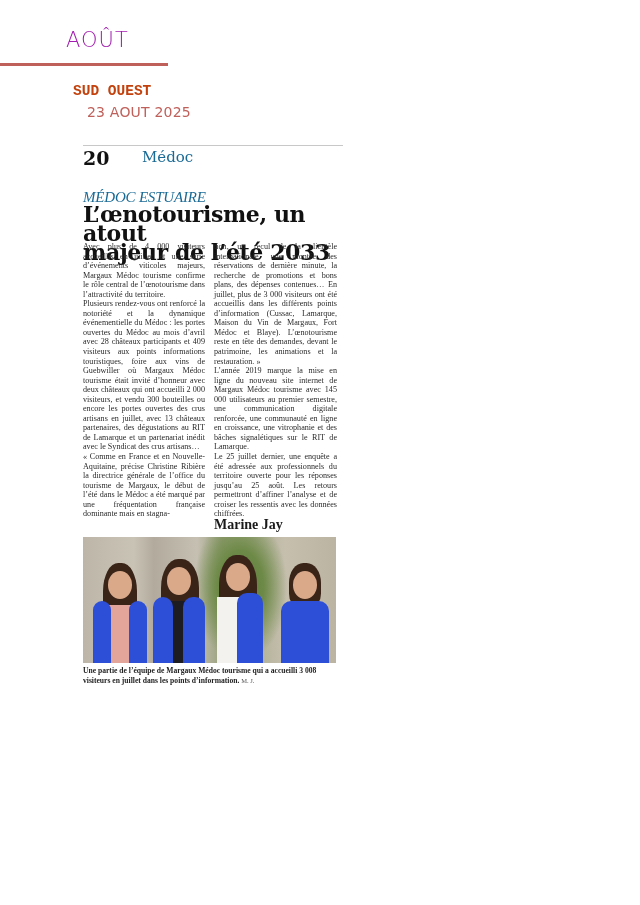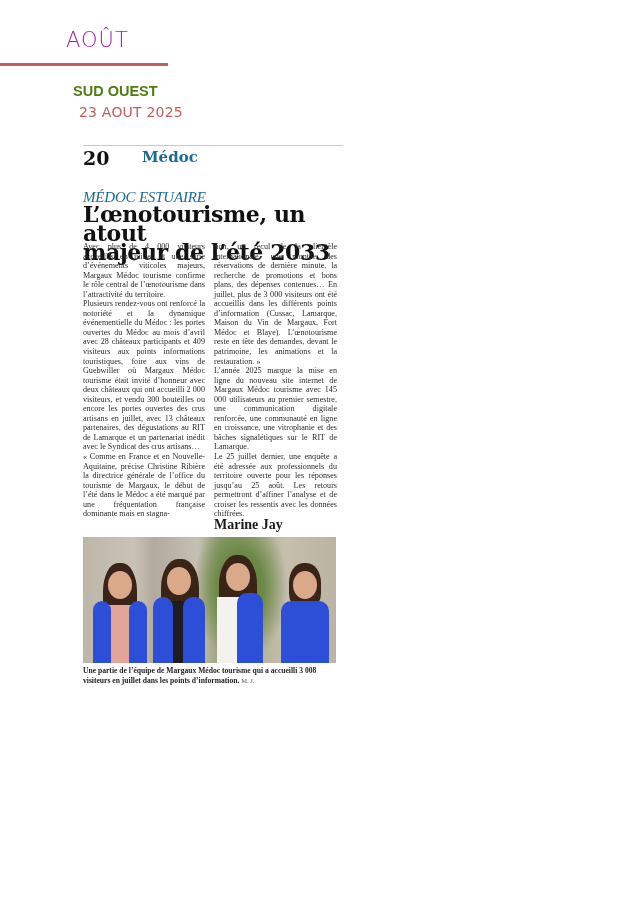--- a/index.html
+++ b/index.html
@@ -10,34 +10,34 @@
   .month {
     position: absolute; left: 66px; top: 28px;
     font-family: "DejaVu Sans", sans-serif; font-weight: 200; font-size: 21px;
     color: #a21caf; letter-spacing: 1px;
   }
   .red-rule {
     position: absolute; left: 0; top: 63px; width: 168px; height: 3px; background: #c0605a;
   }
   .source {
     position: absolute; left: 73px; top: 83px;
-    font-family: Liberation Sans, sans-serif; font-weight: bold; font-size: 14.5px; color: #4d7c0f;
+    font-family: Liberation Mono, monospace; font-weight: bold; font-size: 14.5px; color: #c2410c;
   }
   .date {
-    position: absolute; left: 79px; top: 104px;
+    position: absolute; left: 87px; top: 104px;
     font-family: "DejaVu Sans", sans-serif; font-size: 14px; color: #c0605a; letter-spacing: 0.2px;
   }
   .clip { position: absolute; left: 83px; top: 145px; width: 260px; }
   .page-rule { position: absolute; left: 0; top: 0; width: 260px; height: 1px; background: #c8c8c8; }
   .page-num {
     position: absolute; left: 0; top: 2px; font-family: "DejaVu Serif", serif; font-weight: bold;
     font-size: 19px; color: #111;
   }
   .section-name {
-    position: absolute; left: 59px; top: 3px; font-family: "DejaVu Serif", serif; font-weight: bold;
+    position: absolute; left: 59px; top: 3px; font-family: "DejaVu Serif", serif; font-weight: normal;
     font-size: 15px; color: #1a6a96;
   }
   .kicker {
     position: absolute; left: 0; top: 44px; font-family: "Liberation Serif", serif; font-style: italic;
     font-size: 15px; color: #1a6a96; letter-spacing: -0.2px;
   }
   .headline {
     position: absolute; left: 0; top: 60px; width: 260px; font-family: "DejaVu Serif", serif;
     font-weight: bold; font-size: 22px; line-height: 19px; color: #111; letter-spacing: -0.4px;
   }
@@ -87,21 +87,21 @@
     <div>majeur de l’été 2033</div>
   </div>
 
   <div class="col col1">
     <p>Avec plus de 4 000 visiteurs accueillis en juillet et une série d’événements viticoles majeurs, Margaux Médoc tourisme confirme le rôle central de l’œnotourisme dans l’attractivité du territoire.</p>
     <p>Plusieurs rendez-vous ont renforcé la notoriété et la dynamique événementielle du Médoc : les portes ouvertes du Médoc au mois d’avril avec 28 châteaux participants et 409 visiteurs aux points informations touristiques, foire aux vins de Guebwiller où Margaux Médoc tourisme était invité d’honneur avec deux châteaux qui ont accueilli 2 000 visiteurs, et vendu 300 bouteilles ou encore les portes ouvertes des crus artisans en juillet, avec 13 châteaux partenaires, des dégustations au RIT de Lamarque et un partenariat inédit avec le Syndicat des crus artisans…</p>
     <p>« Comme en France et en Nouvelle-Aquitaine, précise Christine Ribière la directrice générale de l’office du tourisme de Margaux, le début de l’été dans le Médoc a été marqué par une fréquentation française dominante mais en stagna-</p>
   </div>
   <div class="col col2">
     <p>tion, un recul de la clientèle internationale, une montée des réservations de dernière minute, la recherche de promotions et bons plans, des dépenses contenues… En juillet, plus de 3 000 visiteurs ont été accueillis dans les différents points d’information (Cussac, Lamarque, Maison du Vin de Margaux, Fort Médoc et Blaye). L’œnotourisme reste en tête des demandes, devant le patrimoine, les animations et la restauration. »</p>
-    <p>L’année 2025 marque la mise en ligne du nouveau site internet de Margaux Médoc tourisme avec 145 000 utilisateurs au premier semestre, une communication digitale renforcée, une communauté en ligne en croissance, une vitrophanie et des bâches signalétiques sur le RIT de Lamarque.</p>
+    <p>L’année 2019 marque la mise en ligne du nouveau site internet de Margaux Médoc tourisme avec 145 000 utilisateurs au premier semestre, une communication digitale renforcée, une communauté en ligne en croissance, une vitrophanie et des bâches signalétiques sur le RIT de Lamarque.</p>
     <p>Le 25 juillet dernier, une enquête a été adressée aux professionnels du territoire ouverte pour les réponses jusqu’au 25 août. Les retours permettront d’affiner l’analyse et de croiser les ressentis avec les données chiffrées.</p>
     <div class="byline">Marine Jay</div>
   </div>
 </div>
 
 <div class="photo" title="Quatre femmes en gilets bleus devant un mur en pierre et une plante">
   <div class="plant"></div>
 
   <div class="person" style="left:8px;width:58px;height:100px;">
     <div class="hair" style="left:12px;top:0;width:34px;height:62px;"></div>

